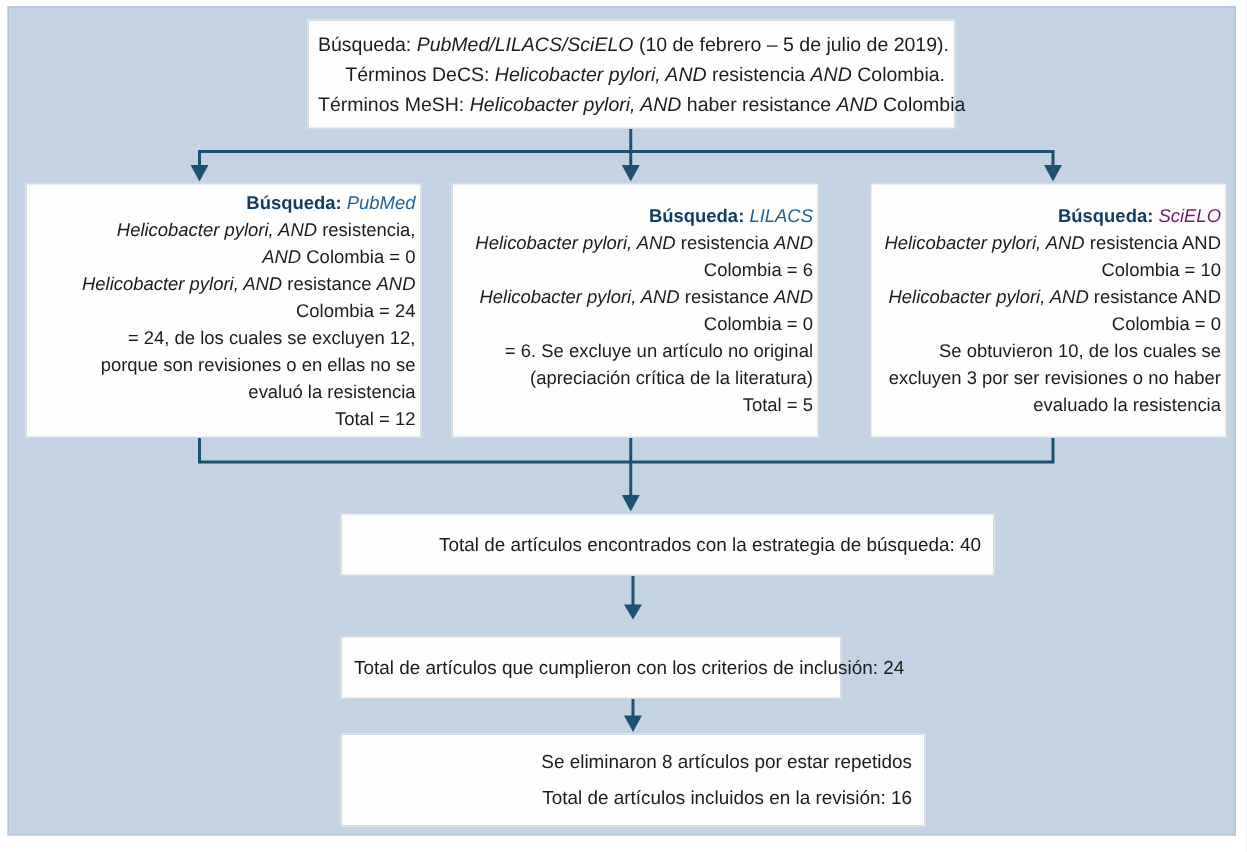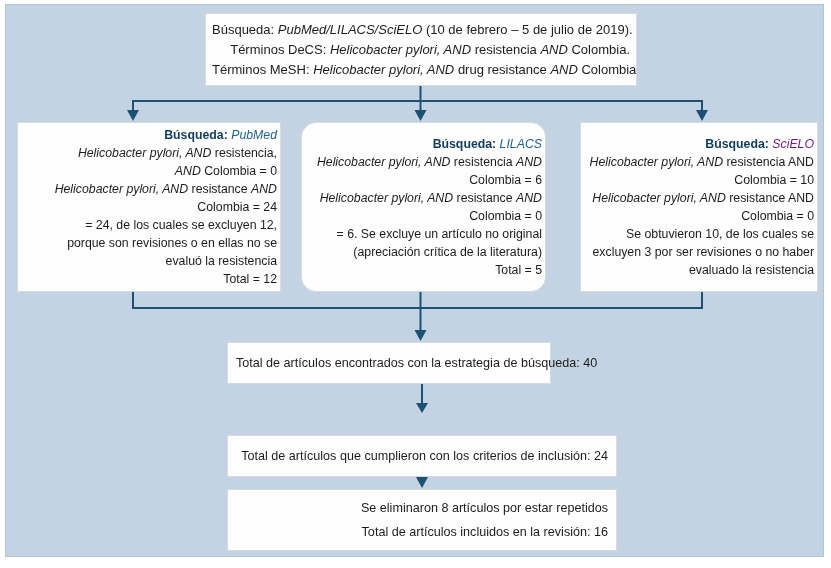--- a/index.html
+++ b/index.html
@@ -59,36 +59,36 @@
     </g>
     <g>
       <path d="M422 456 L422 478"></path>
       <polygon points="416,477 428,477 422,488"></polygon>
     </g>
   </svg>
 
   <div class="box top" style="left:205px;top:13px;width:432px;height:73px;">
       <div class="tline"><span>Búsqueda: </span><span class="it">PubMed/LILACS/SciELO</span><span> (10 de febrero – 5 de julio de 2019).</span></div>
       <div class="tline"><span>Términos DeCS: </span><span class="it">Helicobacter pylori, AND</span><span> resistencia </span><span class="it">AND</span><span> Colombia.</span></div>
-      <div class="tline"><span>Términos MeSH: </span><span class="it">Helicobacter pylori, AND</span><span> drug resistance </span><span class="it">AND</span><span> Colombia</span></div>
+      <div class="tline"><span>Términos MeSH: </span><span class="it">Helicobacter pylori, AND</span><span> haber resistance </span><span class="it">AND</span><span> Colombia</span></div>
     </div>
 
   <div class="box db" style="left:17px;top:122px;width:264px;height:170px;">
       <div class="tline"><span class="bd" style="color: rgb(17, 60, 95);">Búsqueda: </span><span class="it" style="color: rgb(30, 98, 149);">PubMed</span></div>
       <div class="tline"><span class="it">Helicobacter pylori, AND</span><span> resistencia,</span></div>
       <div class="tline"><span class="it">AND</span><span> Colombia = 0</span></div>
       <div class="tline"><span class="it">Helicobacter pylori, AND</span><span> resistance </span><span class="it">AND</span></div>
       <div class="tline"><span>Colombia = 24</span></div>
       <div class="tline"><span>= 24, de los cuales se excluyen 12,</span></div>
       <div class="tline"><span>porque son revisiones o en ellas no se</span></div>
       <div class="tline"><span>evaluó la resistencia</span></div>
       <div class="tline"><span>Total = 12</span></div>
     </div>
 
-  <div class="box db" style="left:301px;top:122px;width:245px;height:170px;border-radius:15px;">
+  <div class="box db" style="left:301px;top:122px;width:245px;height:170px;">
       <div class="tline"><span class="bd" style="color: rgb(17, 60, 95);">Búsqueda: </span><span class="it" style="color: rgb(30, 98, 149);">LILACS</span></div>
       <div class="tline"><span class="it">Helicobacter pylori, AND</span><span> resistencia </span><span class="it">AND</span></div>
       <div class="tline"><span>Colombia = 6</span></div>
       <div class="tline"><span class="it">Helicobacter pylori, AND</span><span> resistance </span><span class="it">AND</span></div>
       <div class="tline"><span>Colombia = 0</span></div>
       <div class="tline"><span>= 6. Se excluye un artículo no original</span></div>
       <div class="tline"><span>(apreciación crítica de la literatura)</span></div>
       <div class="tline"><span>Total = 5</span></div>
     </div>
 
@@ -96,25 +96,25 @@
       <div class="tline"><span class="bd" style="color: rgb(17, 60, 95);">Búsqueda: </span><span class="it" style="color: #701a75;">SciELO</span></div>
       <div class="tline"><span class="it">Helicobacter pylori, AND</span><span> resistencia AND</span></div>
       <div class="tline"><span>Colombia = 10</span></div>
       <div class="tline"><span class="it">Helicobacter pylori, AND</span><span> resistance AND</span></div>
       <div class="tline"><span>Colombia = 0</span></div>
       <div class="tline"><span>Se obtuvieron 10, de los cuales se</span></div>
       <div class="tline"><span>excluyen 3 por ser revisiones o no haber</span></div>
       <div class="tline"><span>evaluado la resistencia</span></div>
     </div>
 
-  <div class="box wide" style="left:227px;top:342px;width:324px;height:42px;">
+  <div class="box wide" style="left:227px;top:342px;width:436px;height:42px;">
       <div class="tline"><span>Total de artículos encontrados con la estrategia de búsqueda: 40</span></div>
     </div>
 
-  <div class="box wide" style="left:227px;top:435px;width:390px;height:42px;">
+  <div class="box wide" style="left:227px;top:424px;width:334px;height:42px;">
       <div class="tline"><span>Total de artículos que cumplieron con los criterios de inclusión: 24</span></div>
     </div>
 
   <div class="box wide final" style="left:227px;top:489px;width:390px;height:62px;">
       <div class="tline"><span>Se eliminaron 8 artículos por estar repetidos</span></div>
       <div class="tline"><span>Total de artículos incluidos en la revisión: </span><span class="ul">16</span></div>
     </div>
 </div>
 
 </body></html>

